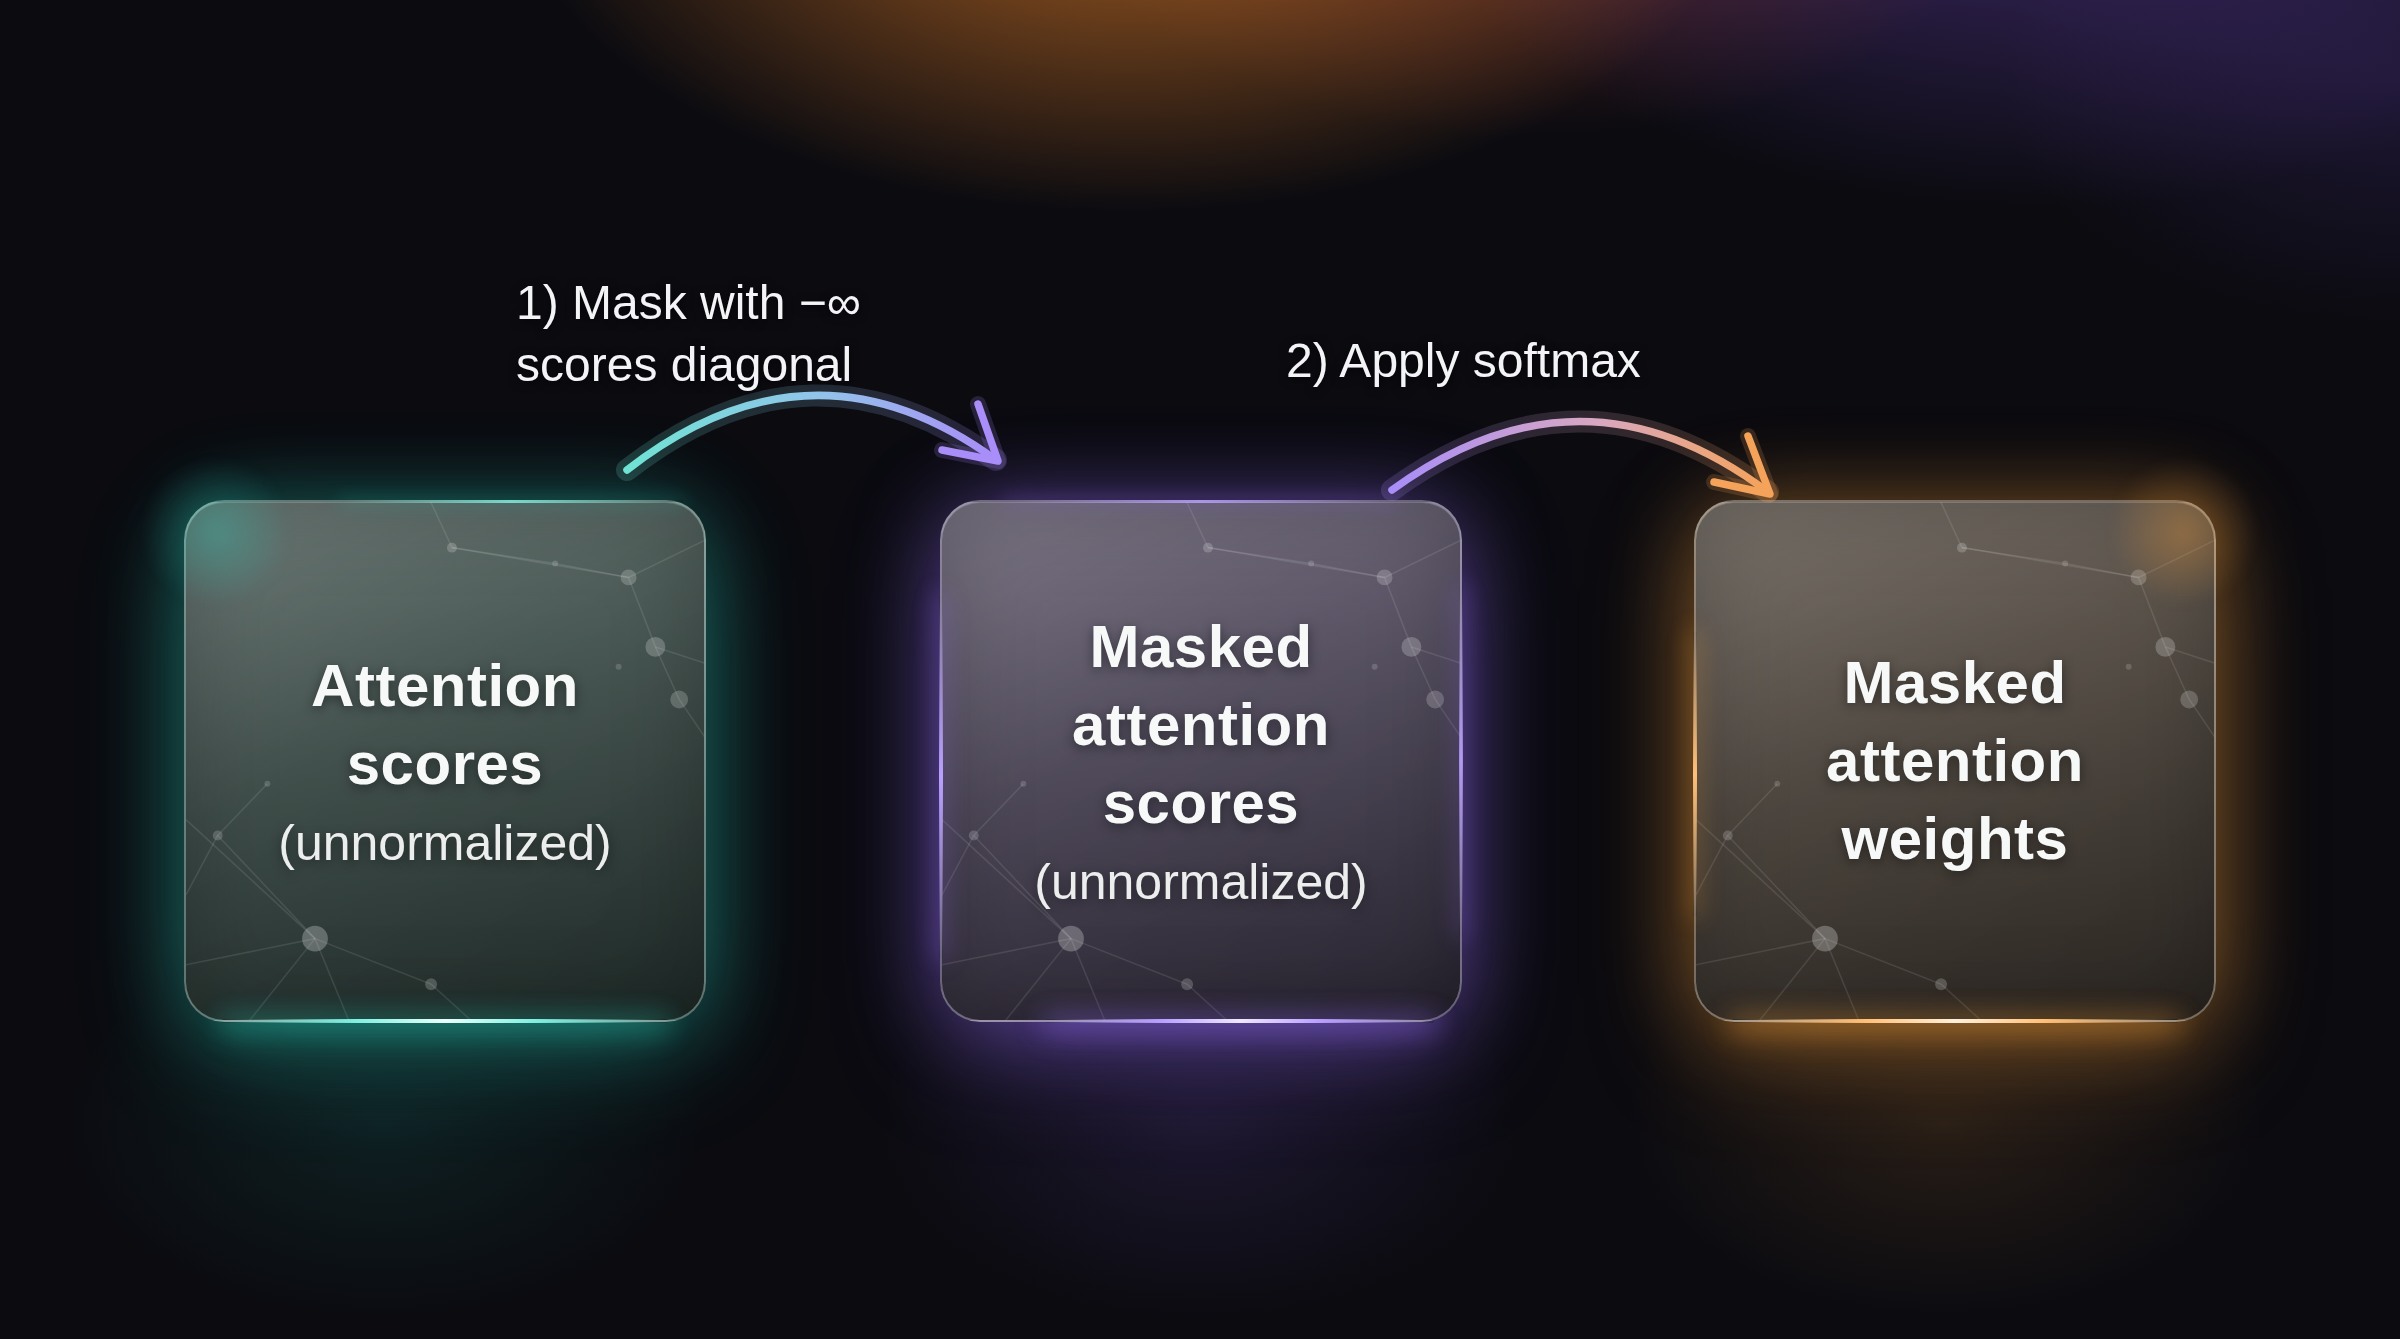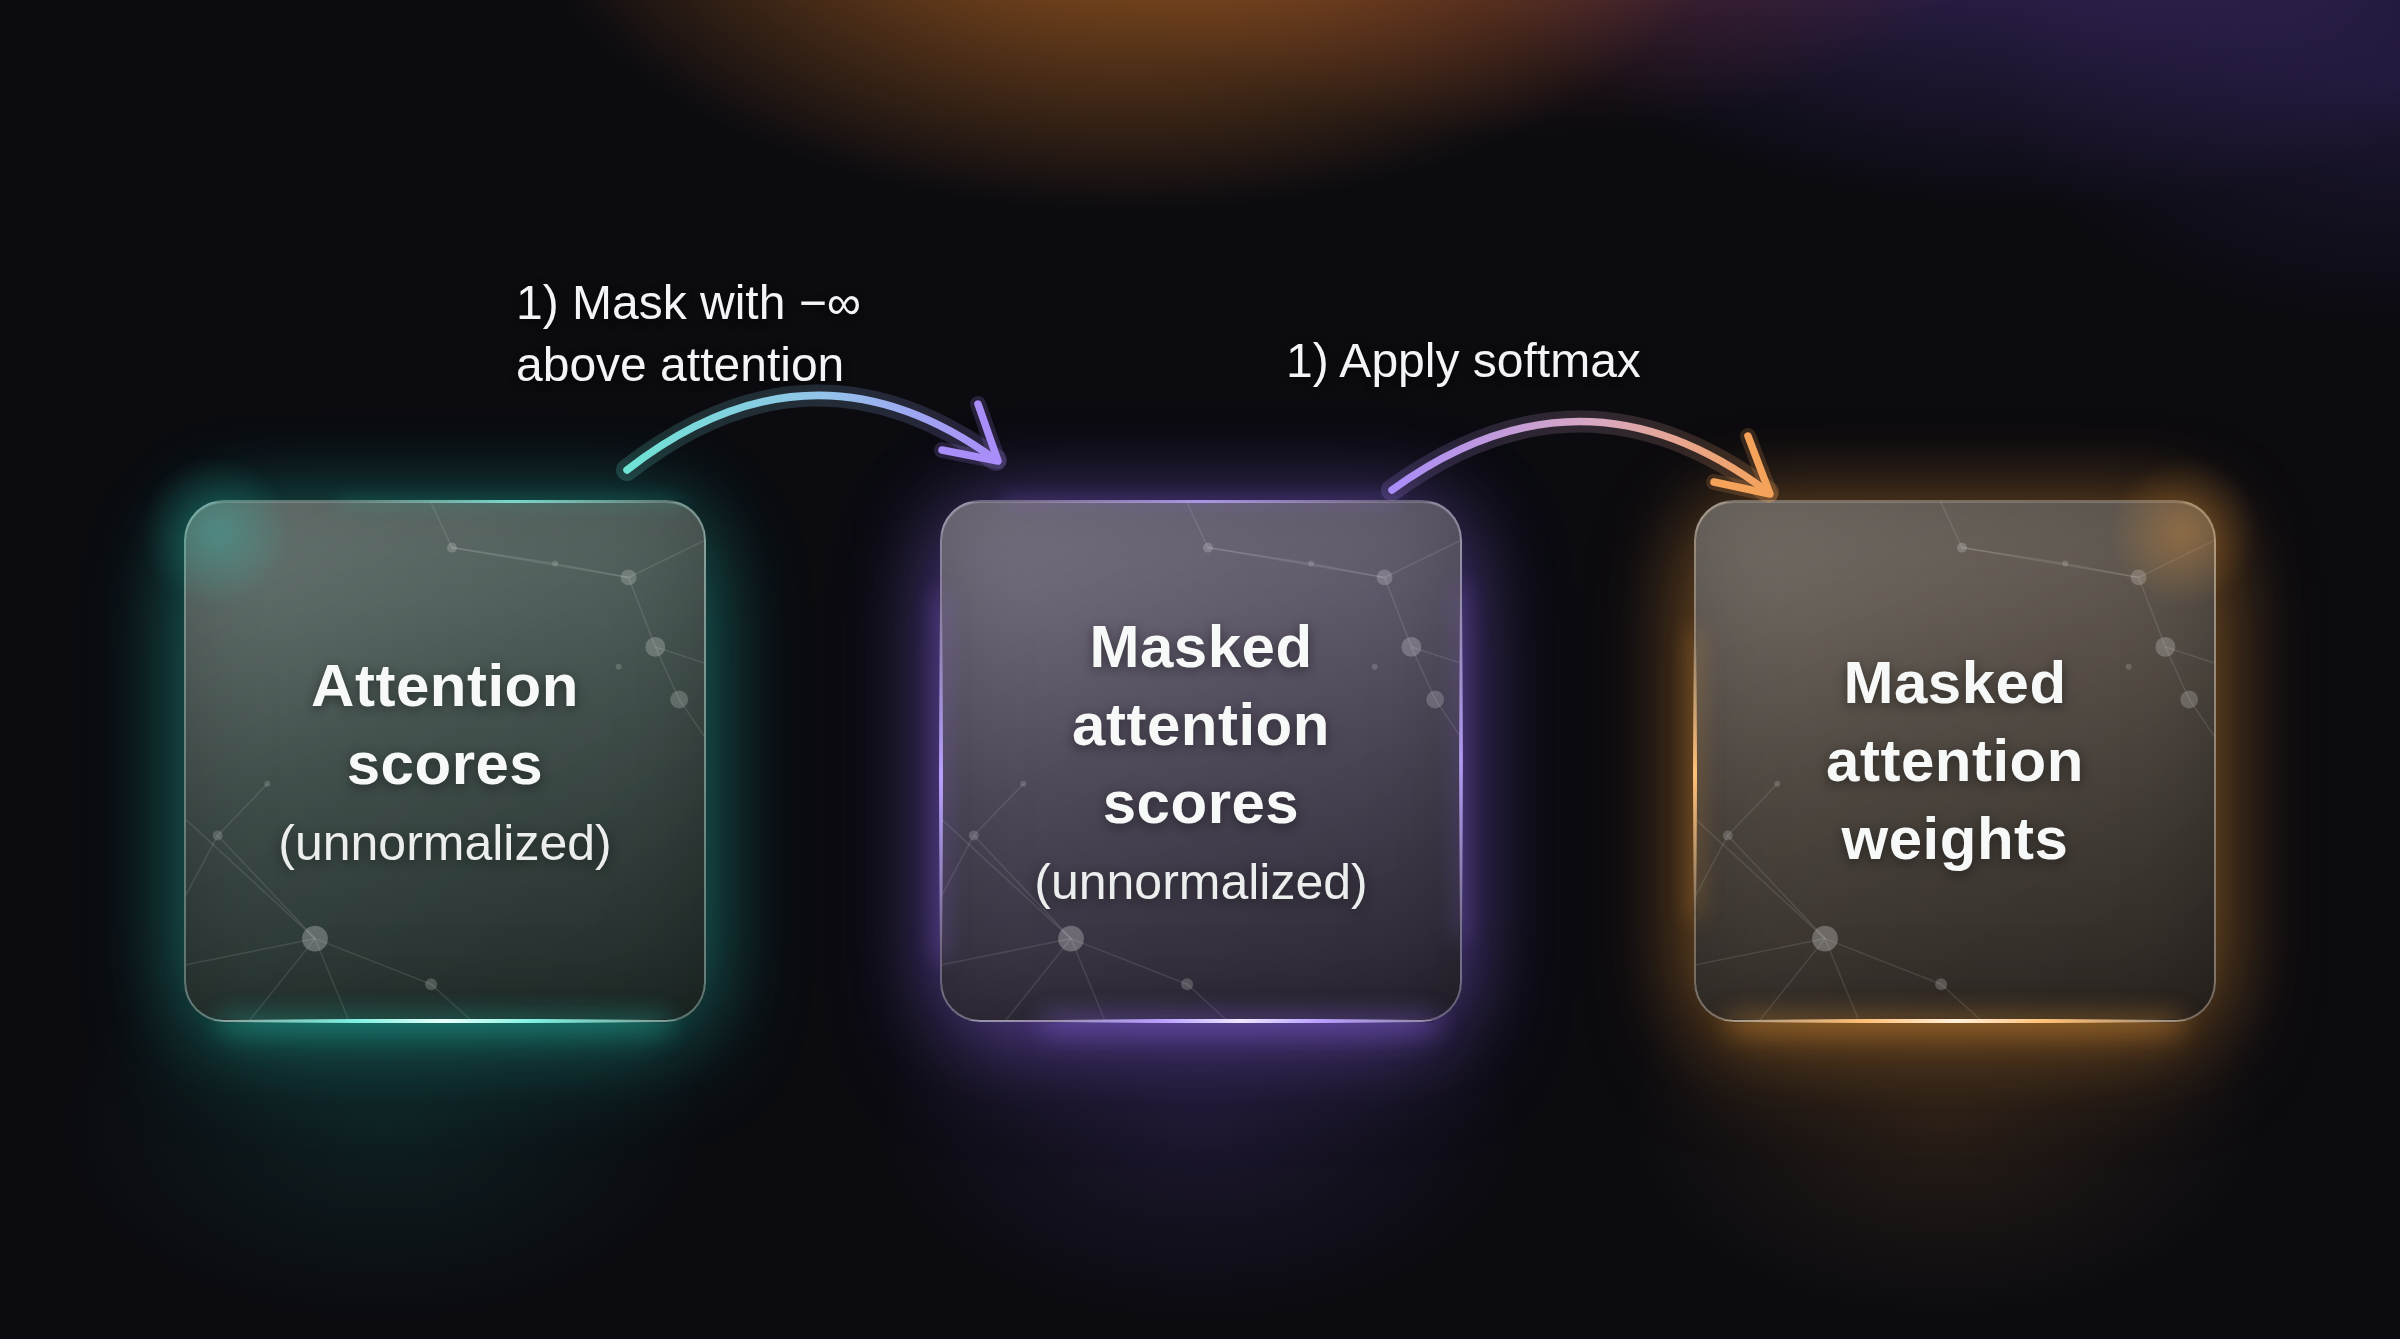--- a/index.html
+++ b/index.html
@@ -183,17 +183,17 @@
   <g fill="none" stroke-linecap="round" stroke-linejoin="round">
     <path d="M1392 490 Q1582 352 1768 492" stroke="url(#g2)" stroke-width="22" opacity="0.18"></path>
     <path d="M1392 490 Q1582 352 1768 492" stroke="url(#g2)" stroke-width="7.5"></path>
     <path d="M1714 482 L1770 494 L1748 436" stroke="#f5a35a" stroke-width="16" opacity="0.18"></path>
     <path d="M1714 482 L1770 494 L1748 436" stroke="#f5a35a" stroke-width="7.5"></path>
   </g>
 </svg>
 
 <div class="arrow-label label-1">
   <div>1) Mask with −∞</div>
-  <div>above attention</div>
+  <div>scores diagonal</div>
 </div>
 <div class="arrow-label label-2">
-  <div>1) Apply softmax</div>
+  <div>2) Apply softmax</div>
 </div>
 
 </body></html>

